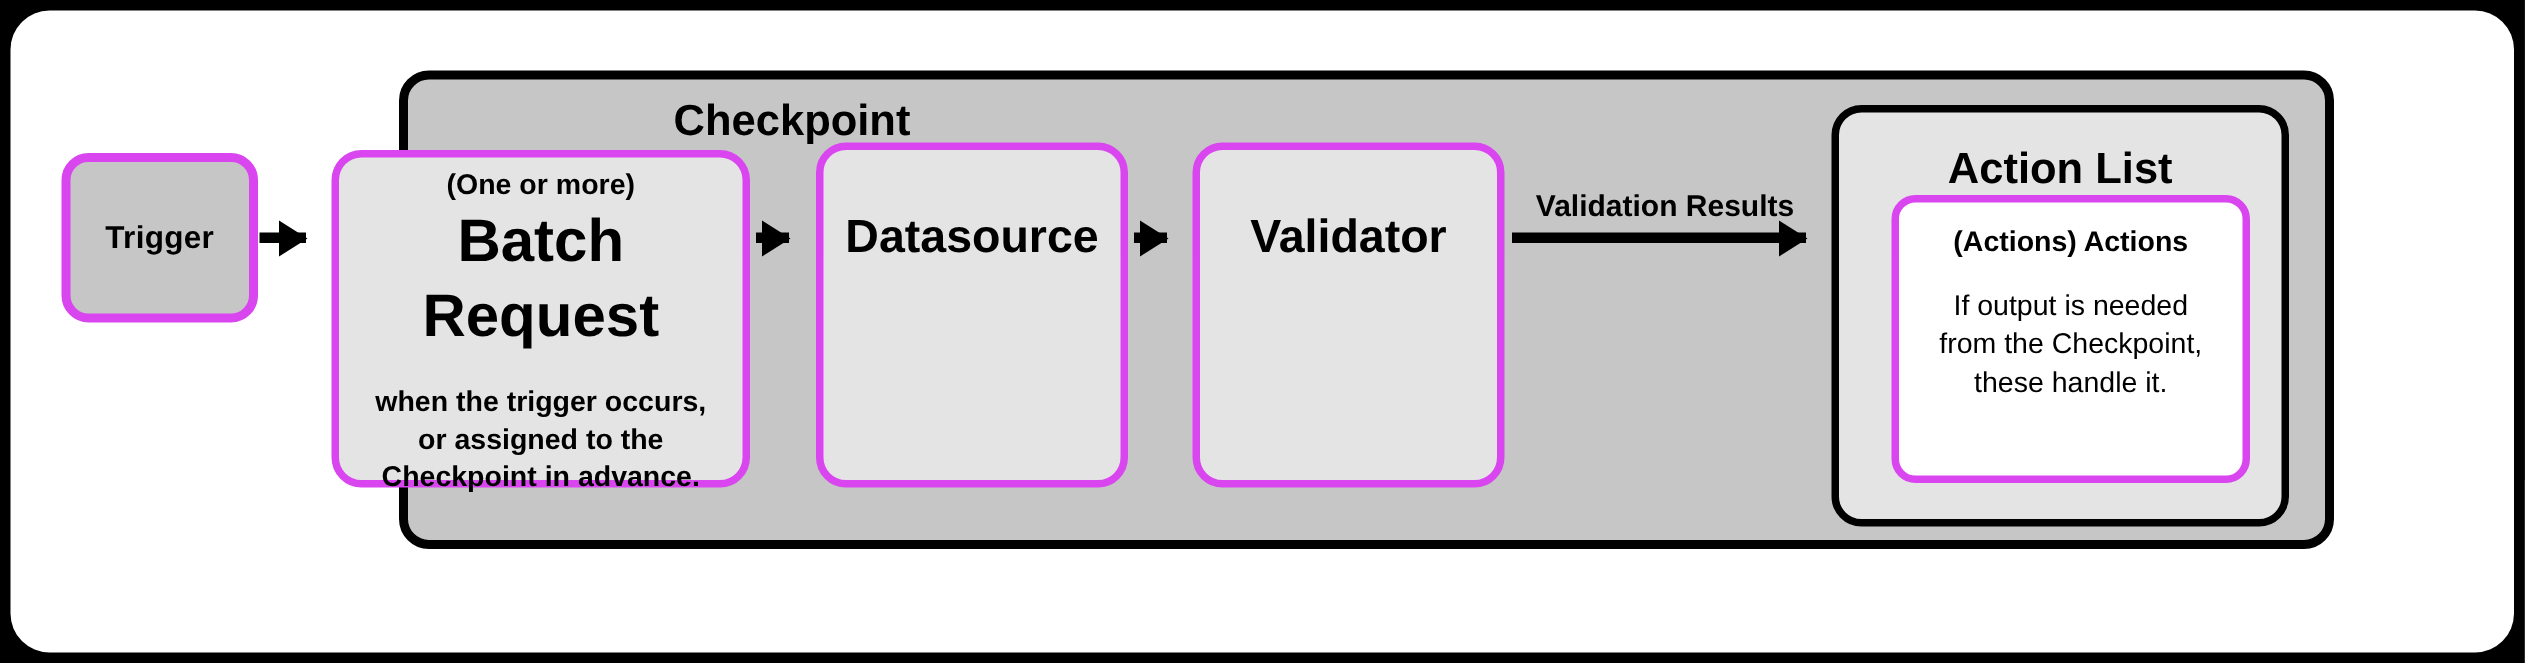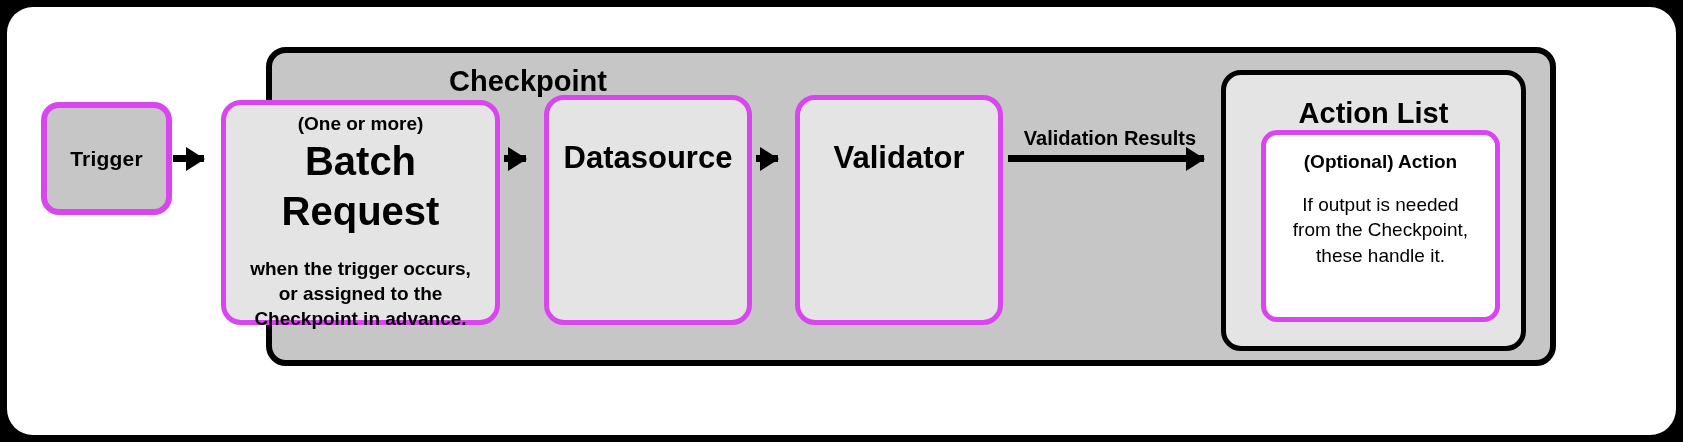--- a/index.html
+++ b/index.html
@@ -267,21 +267,21 @@
 
     <div id="datasource-node" class="node">
       <div class="node-title">Datasource</div>
     </div>
 
     <div id="validator-node" class="node">
       <div class="node-title">Validator</div>
     </div>
 
     <div id="actions-node" class="node">
-      <div class="node-subtitle">(Optional) Action</div>
+      <div class="node-subtitle">(Actions) Actions</div>
       <div class="node-desc">
         <div class="nowrap">If output is needed</div>
         <div class="nowrap">from the Checkpoint,</div>
         <div class="nowrap">these handle it.</div>
       </div>
     </div>
 
     <div id="arrow-trigger-batch" class="arrow"></div>
     <div id="arrow-batch-datasource" class="arrow"></div>
     <div id="arrow-datasource-validator" class="arrow"></div>

